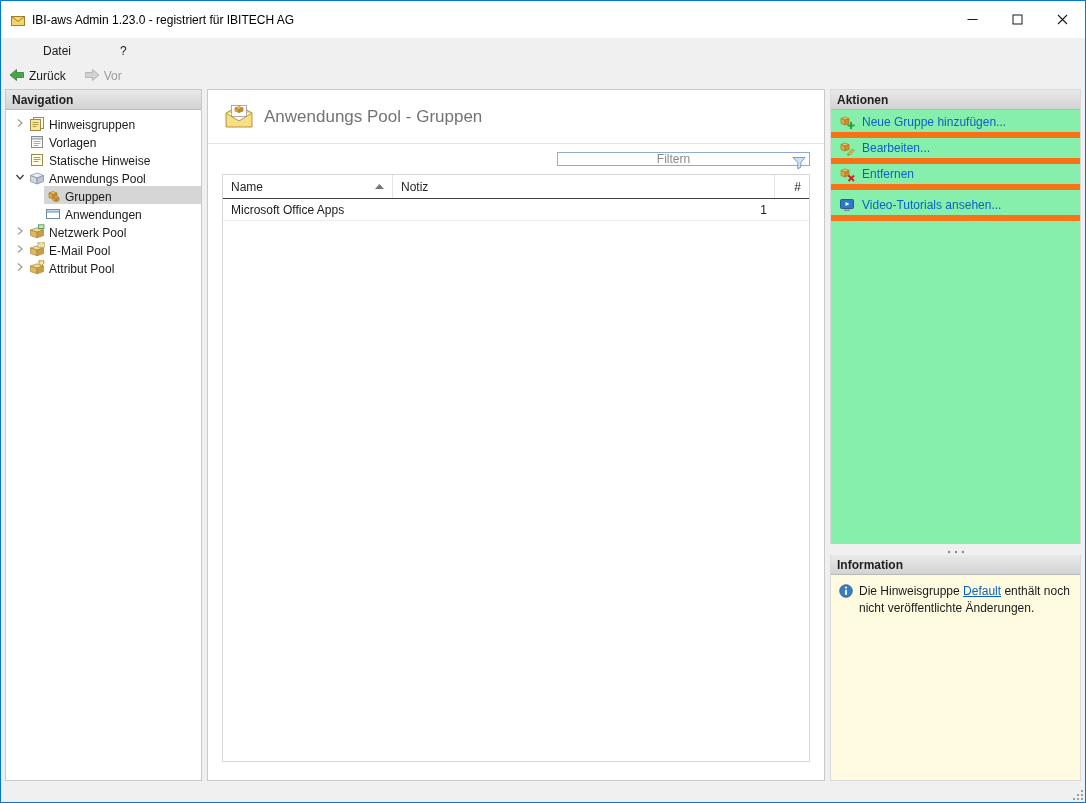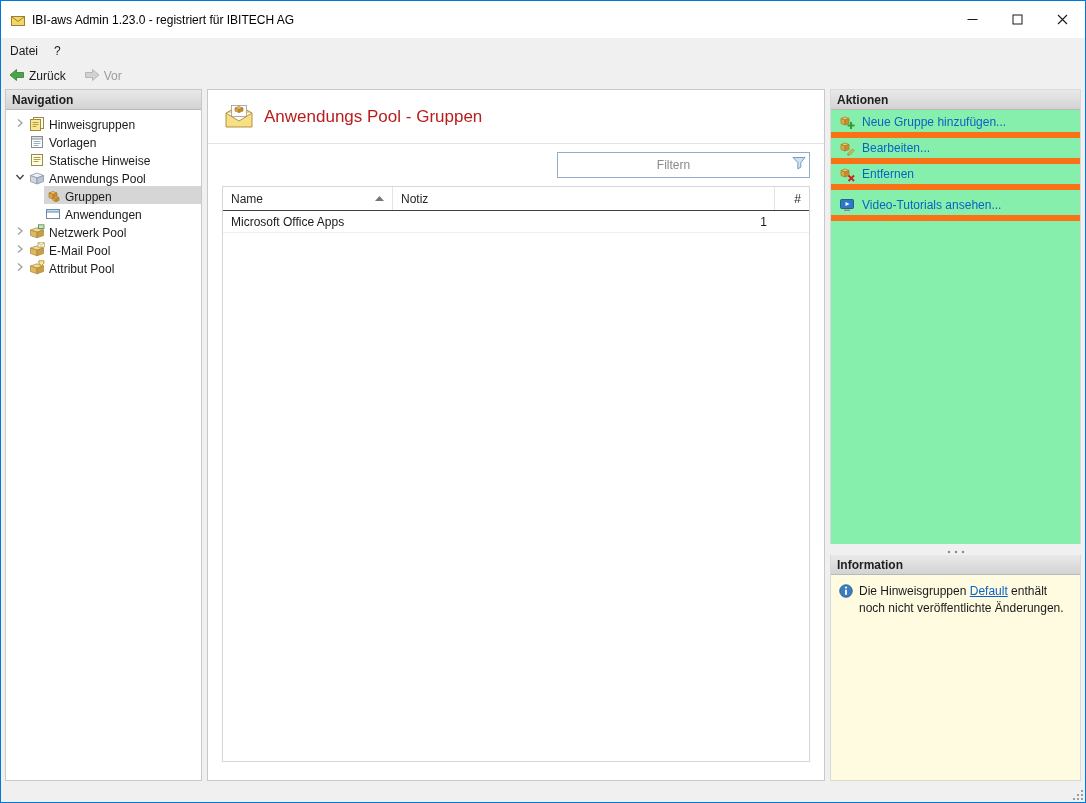--- a/index.html
+++ b/index.html
@@ -10,21 +10,21 @@
 
   
   .titlebar { height: 37px; background: #ffffff; display: flex; align-items: center; flex: 0 0 auto; }
   .titlebar .app-icon { margin: 0 6px 0 9px; display: flex; }
   .titlebar .title-text { font-size: 12px; color: #000; }
   .title-controls { margin-left: auto; display: flex; height: 100%; }
   .win-btn { width: 45px; height: 100%; display: flex; align-items: center; justify-content: center; cursor: default; }
 
   
   .menubar { height: 25px; background: #f0f0f0; display: flex; align-items: stretch; padding-left: 1px; flex: 0 0 auto; }
-  .menu-item { display: flex; align-items: center; padding: 0 8px; color: #1a1a1a; }
+  .menu-item { display: flex; align-items: center; padding: 0 8px; color: #1a1a1a; margin-left: 33px; }
 
   
   .toolbar { height: 26px; background: #f0f0f0; display: flex; align-items: center; padding-left: 4px; gap: 10px; flex: 0 0 auto; }
   .tool-btn { display: flex; align-items: center; gap: 4px; padding: 2px 4px; }
   .tool-btn.disabled .tool-label { color: #9b9b9b; }
   .tool-label { color: #1a1a1a; }
 
   
   .content { flex: 1 1 auto; display: flex; gap: 5px; padding: 0 4px 6px 4px; min-height: 0; }
 
@@ -37,23 +37,23 @@
   .tree-item .expander { width: 16px; flex: 0 0 auto; display: flex; align-items: center; justify-content: center; }
   .tree-item .row-body { flex: 1; display: flex; align-items: flex-end; gap: 4px; height: 18px; padding-left: 1px; min-width: 0; }
   .tree-item.lvl1 { padding-left: 22px; }
   .tree-item .row-body.selected { background: #d6d6d6; }
   .ticon { width: 16px; height: 16px; display: flex; align-items: center; justify-content: center; flex: 0 0 auto; }
   .tlabel { white-space: nowrap; }
 
   
   .main-panel { flex: 1 1 auto; background: #fff; border: 1px solid #c9c9c9; display: flex; flex-direction: column; min-width: 0; }
   .main-header { display: flex; align-items: center; gap: 10px; padding: 12px 16px 11px 16px; border-bottom: 1px solid #e3e3e3; }
-  .main-title { font-size: 17px; color: #b91c1c; }
+  .main-title { font-size: 17px; color: #737373; }
   .filter-row { display: flex; justify-content: flex-end; padding: 8px 14px 6px 14px; }
-  .filter-box { position: relative; width: 253px; height: 26px; }
+  .filter-box { position: relative; width: 253px; height: 14px; }
   .filter-box input { width: 100%; height: 100%; border: 1px solid #90aecb; background: #fff; text-align: center; font-family: "Liberation Sans", sans-serif; font-size: 12px; padding-right: 20px; outline: none; }
   .filter-box input::placeholder { color: #8a8a8a; }
   .funnel { position: absolute; right: 4px; top: 4px; }
   .table-wrap { flex: 1 1 auto; margin: 2px 14px 18px 14px; border: 1px solid #d6d6d6; display: flex; flex-direction: column; min-height: 0; background: #fff; }
   .thead { display: grid; grid-template-columns: 170px 1fr 34px; height: 24px; border-bottom: 1px solid #404040; flex: 0 0 auto; }
   .thead .hcell { display: flex; align-items: center; padding: 0 8px; color: #262626; height: 100%; }
   .thead .hcell.bordered { border-right: 1px solid #e4e4e4; }
   .thead .hcell.num { justify-content: flex-end; }
   .sort-arrow { margin-left: auto; display: flex; }
   .trow { display: grid; grid-template-columns: 170px 1fr 34px; height: 22px; border-bottom: 1px solid #efefef; }
@@ -414,21 +414,21 @@
         <div class="panel-header">Information</div>
         <div class="info-body">
           <span style="margin-top:1px;">
             <svg width="14" height="14" viewBox="0 0 14 14">
                 <circle cx="7" cy="7" r="6.3" fill="#3a7ebf" stroke="#2a5a8a" stroke-width="0.8"></circle>
                 <rect x="6.1" y="5.8" width="1.8" height="5" fill="#fff"></rect>
                 <circle cx="7" cy="3.6" r="1.1" fill="#fff"></circle>
               </svg>
           </span>
           <span class="info-text">
-            <span>Die Hinweisgruppen </span><a href="#">Default</a><span> enthält noch nicht veröffentlichte Änderungen.</span>
+            <span>Die Hinweisgruppe </span><a href="#">Default</a><span> enthält noch nicht veröffentlichte Änderungen.</span>
           </span>
         </div>
       </div>
 
     </div>
   </div>
 
   <div class="statusbar">
     <span class="grip">
       <svg width="12" height="12" viewBox="0 0 12 12">

